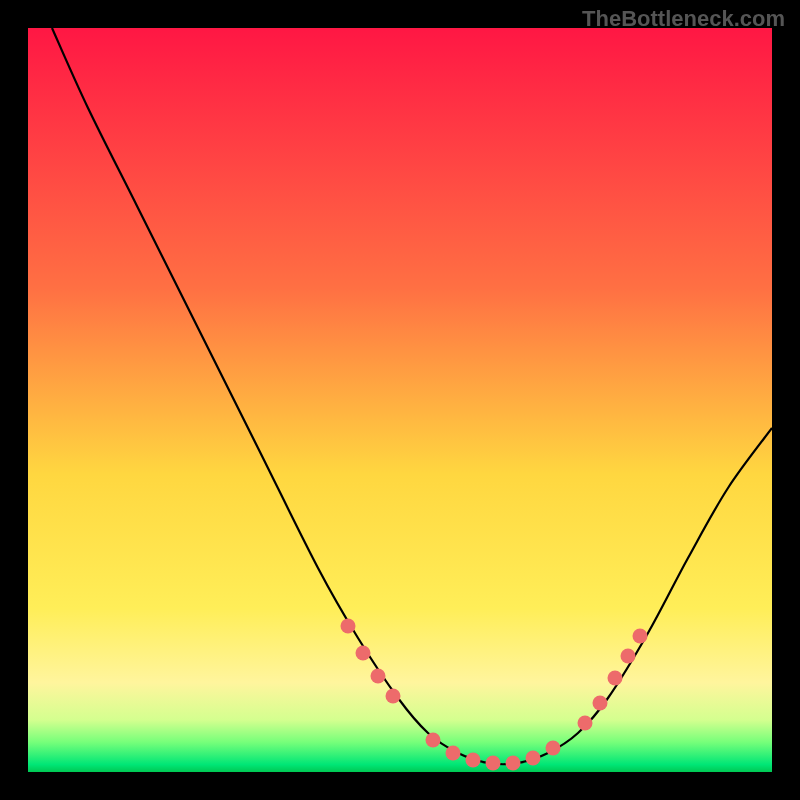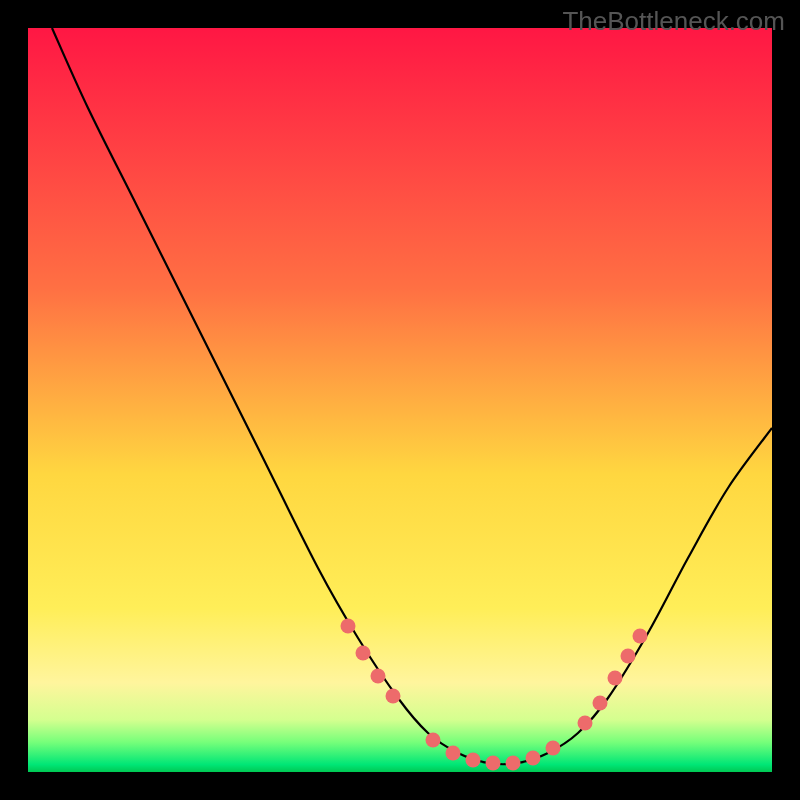--- a/index.html
+++ b/index.html
@@ -12,22 +12,22 @@
       height: 800px;
       background: black;
       position: relative;
       overflow: hidden;
     }
     .watermark {
       position: absolute;
       top: 6px;
       right: 15px;
       font-family: Arial, sans-serif;
-      font-size: 26px;
-      font-weight: normal;
+      font-size: 22px;
+      font-weight: bold;
       color: #555;
       z-index: 10;
     }
     .plot-area {
       position: absolute;
       top: 28px;
       left: 28px;
       width: 744px;
       height: 744px;
       overflow: hidden;

